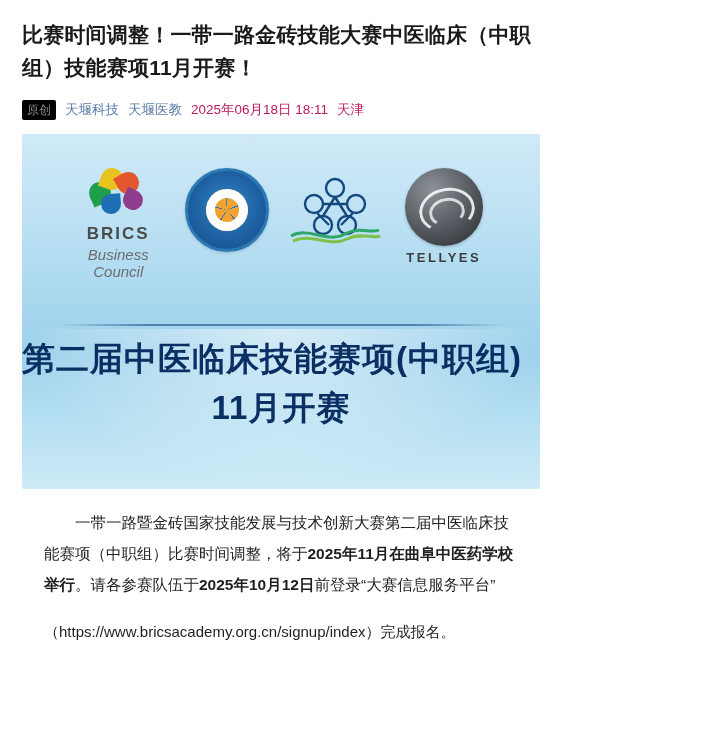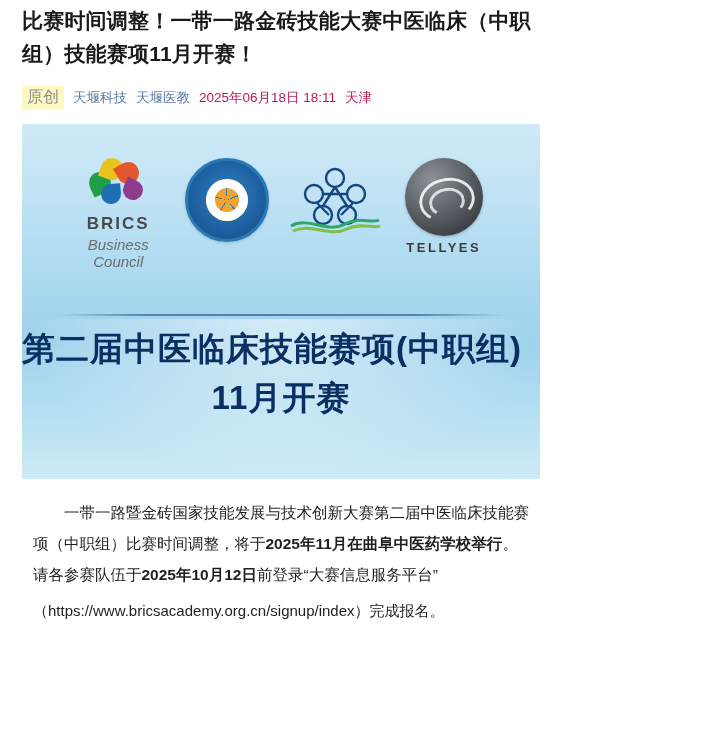--- a/index.html
+++ b/index.html
@@ -10,47 +10,46 @@
   body {
     width: 711px;
     min-height: 732px;
     font-family: "Liberation Sans", sans-serif;
     color: #222;
     -webkit-font-smoothing: antialiased;
   }
   .page {
     width: 562px;
     box-sizing: border-box;
-    padding: 4px 22px 0 22px;
+    padding: 18px 22px 0 22px;
   }
   .article-title {
     font-size: 21px;
     line-height: 33px;
     font-weight: 700;
     color: #1a1a1a;
     letter-spacing: 0.2px;
     margin: 0 0 16px 0;
   }
   .meta-row {
     display: flex;
     align-items: center;
     gap: 9px;
     font-size: 13.5px;
     color: #9a9a9a;
     margin-bottom: 14px;
     flex-wrap: wrap;
   }
   .meta-badge {
-    background: #fef9c3;
+    background: #000000;
     color: #8c8c8c;
-    font-size: 16px;
+    font-size: 12px;
     line-height: 1;
     padding: 4px 5px;
     border-radius: 2px;
-    font-family: Liberation Mono, monospace;
   }
   .meta-link {
     color: #5b7ba6;
     cursor: pointer;
   }
   .meta-text {
     color: #be185d;
   }
   .hero-wrap {
     margin: 10px 0 18px 0;
@@ -214,21 +213,21 @@
     color: #0a2f63;
     letter-spacing: 1px;
   }
   .body-copy {
     font-size: 15.5px;
     line-height: 31px;
     color: #1f1f1f;
     padding: 0 6px 28px 6px;
   }
   .body-copy p {
-    margin: 5px;
+    margin: 16px;
   }
   .p-indent {
     text-indent: 2em;
   }
   .bold {
     font-weight: 700;
   }
   .url-line {
     font-size: 15px;
     color: #1f1f1f;

